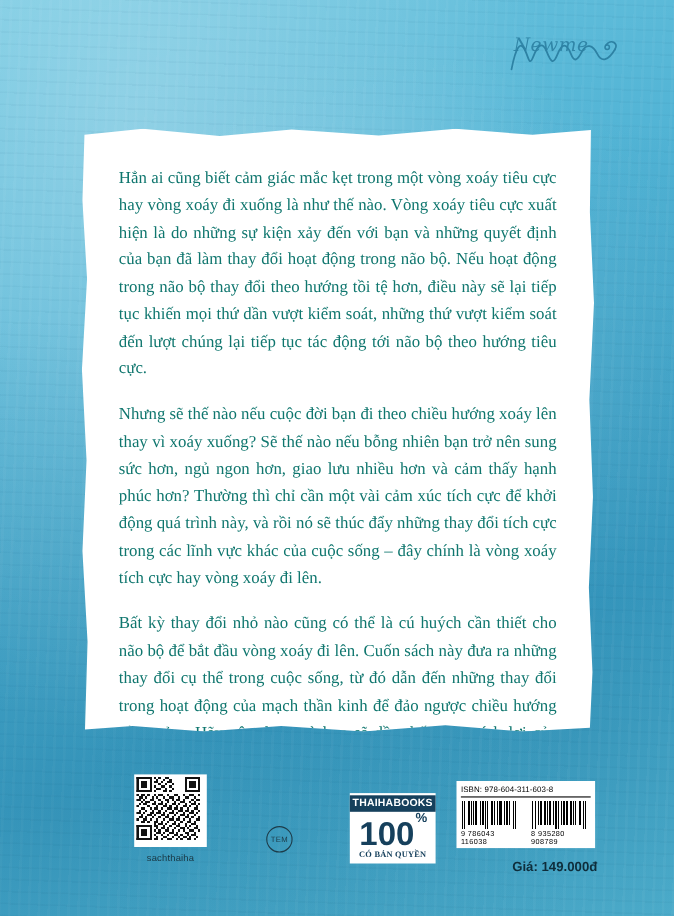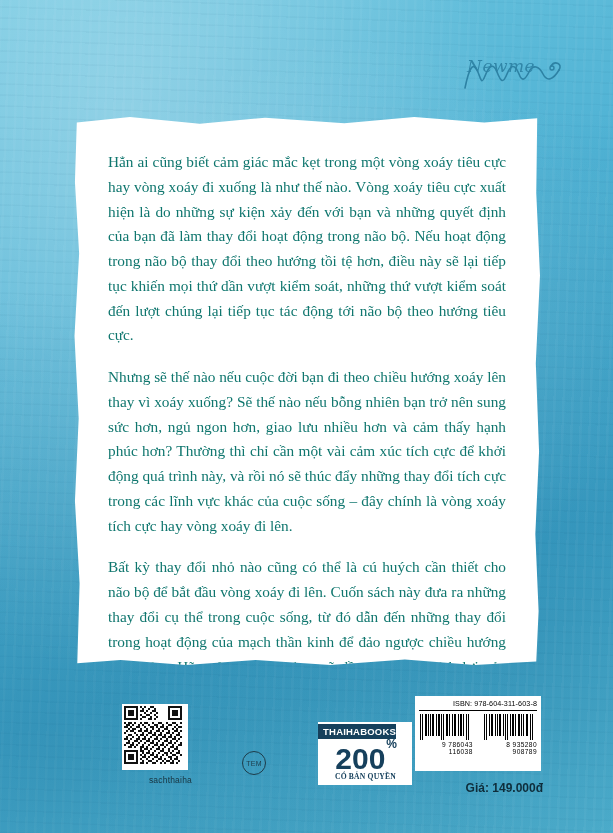--- a/index.html
+++ b/index.html
@@ -42,21 +42,21 @@
     inset: 0;
     background:
       radial-gradient(circle at 60% 38%, rgba(255,255,255,0.12), rgba(255,255,255,0) 45%),
       radial-gradient(circle at 10% 90%, rgba(0,60,95,0.18), rgba(0,0,0,0) 50%);
     pointer-events: none;
   }
 
   
   .brand-mark {
     position: absolute;
-    top: 48px;
+    top: 23px;
     right: 44px;
     width: 110px;
     height: 52px;
     color: #2a7fa0;
     z-index: 4;
     text-align: center;
   }
   .brand-mark svg { display: block; width: 100%; height: 100%; }
   .brand-mark .brand-text {
     position: absolute;
@@ -127,21 +127,20 @@
     background: #ffffff;
     padding: 2px;
   }
   .qr svg { display: block; }
   .qr-label {
     margin-top: 5px;
     font-family: "Liberation Sans", sans-serif;
     font-size: 8.5px;
     color: #17333f;
     letter-spacing: .2px;
-    text-align: right;
   }
 
   
   .stamp {
     position: absolute;
     left: 242px;
     bottom: 58px;
     width: 22px;
     height: 22px;
     border: 1.3px solid #1d3c4a;
@@ -155,22 +154,22 @@
     letter-spacing: .3px;
   }
 
   
   .badge-100 {
     position: absolute;
     left: 318px;
     bottom: 48px;
     width: 78px;
     background: #ffffff;
-    text-align: right;
-    padding: 2px 16px 4px 0;
+    text-align: center;
+    padding: 2px 0 4px 0;
   }
   .badge-100 .b-top {
     background: #16405c;
     color: #ffffff;
     font-family: "Liberation Sans", sans-serif;
     font-weight: bold;
     font-size: 9.5px;
     letter-spacing: .2px;
     padding: 2px 0 2px 0;
   }
@@ -198,22 +197,22 @@
     margin-top: -2px;
   }
 
   
   .isbn-block {
     position: absolute;
     right: 72px;
     bottom: 62px;
     width: 118px;
     background: #ffffff;
-    padding: 3px 4px 16px 4px;
-    text-align: right;
+    padding: 3px 4px 2px 4px;
+    text-align: left;
   }
   .isbn-text {
     font-family: "Liberation Sans", sans-serif;
     font-size: 7.2px;
     color: #000;
     letter-spacing: .1px;
     border-bottom: 1px solid #000;
     padding-bottom: 2px;
     margin-bottom: 3px;
   }
@@ -492,21 +491,21 @@
       <div class="qr-label">sachthaiha</div>
     </div>
 
     <div class="stamp">
       <span>TEM</span>
     </div>
 
     <div class="badge-100">
       <div class="b-top">THAIHABOOKS</div>
       <div class="b-num">
-        <span>200</span><sup>%</sup>
+        <span>100</span><sup>%</sup>
       </div>
       <div class="b-sub">CÓ BẢN QUYỀN</div>
     </div>
 
     <div class="isbn-block">
       <div class="isbn-text">ISBN: 978-604-311-603-8</div>
       <div class="barcode-row">
         <div class="barcode">
           <svg width="52" height="26" viewBox="0 0 52 26" xmlns="http://www.w3.org/2000/svg" shape-rendering="crispEdges">
             <rect width="52" height="26" fill="#fff"></rect>

